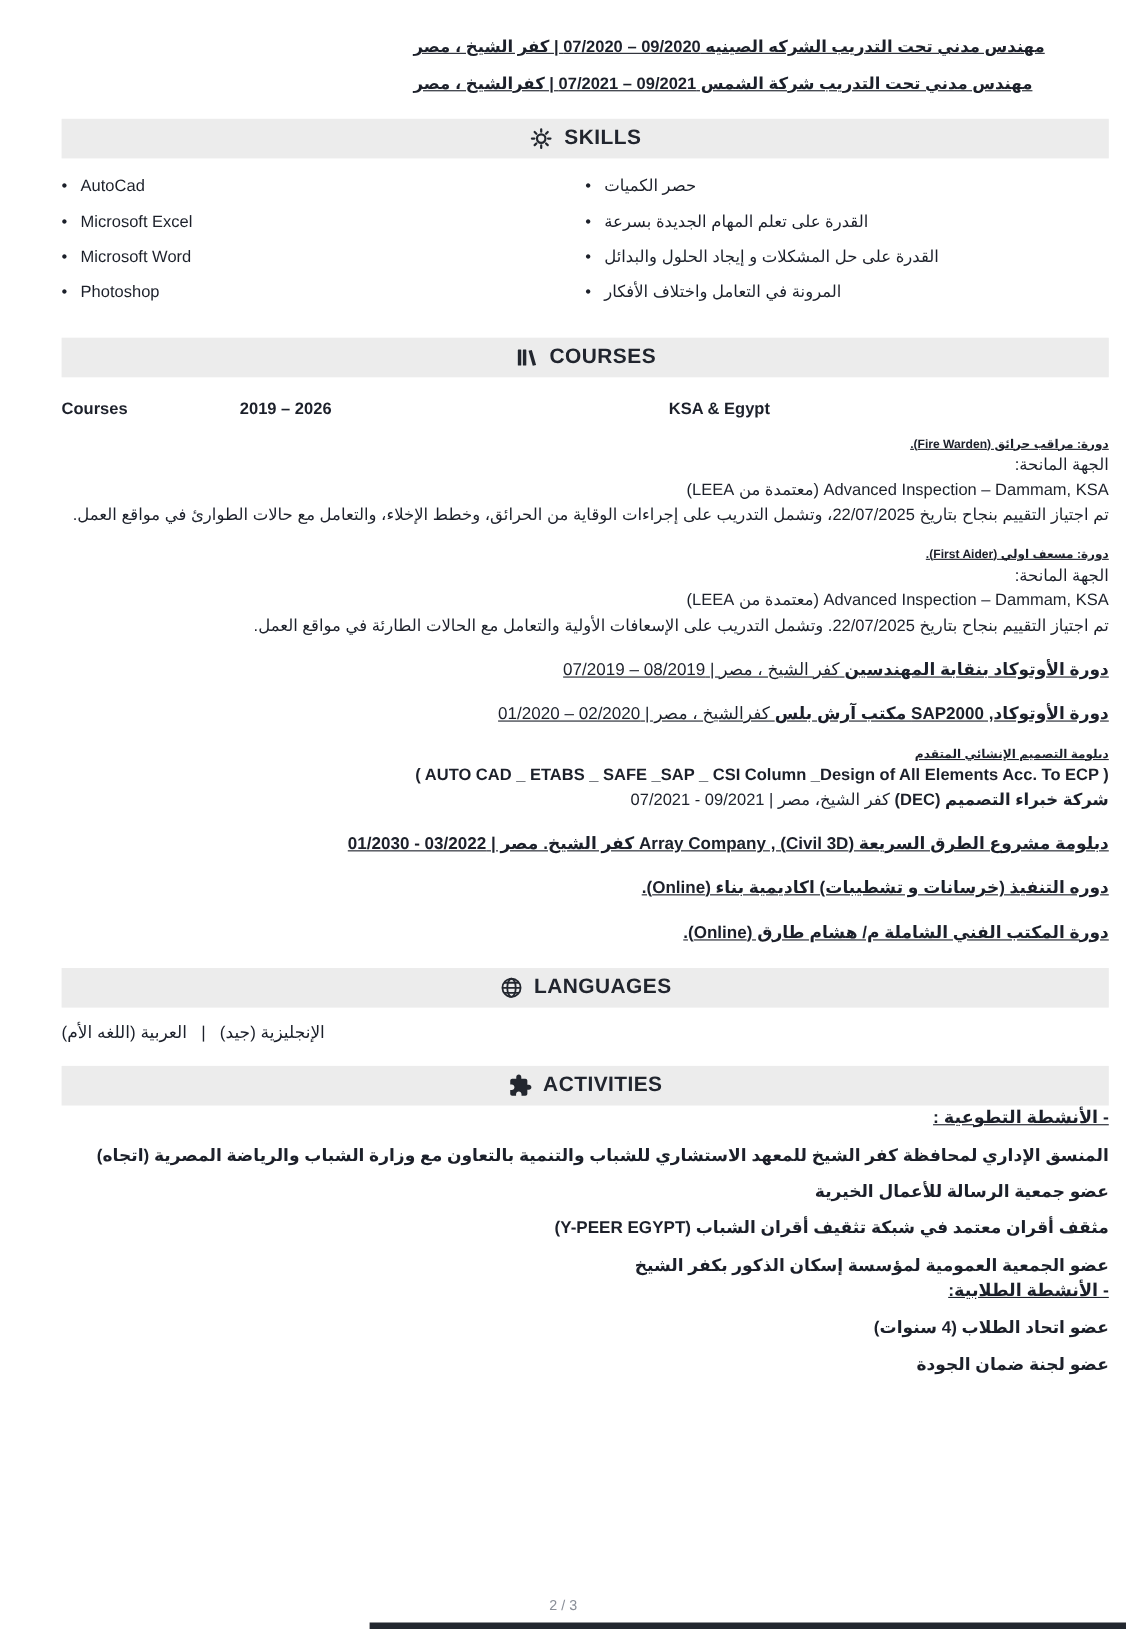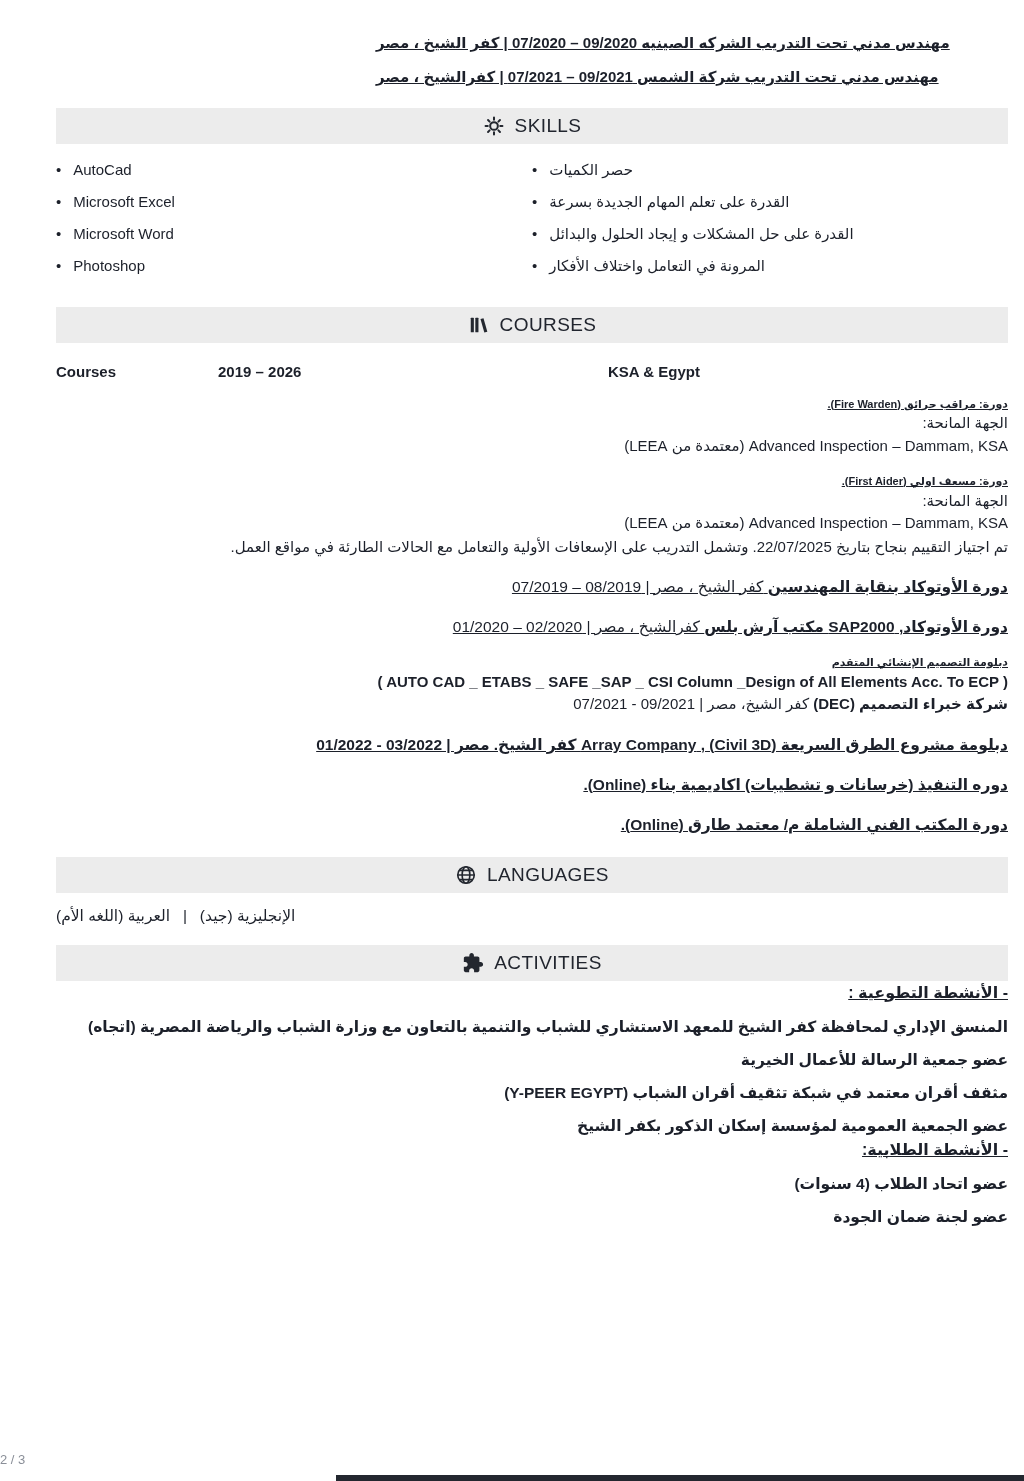--- a/index.html
+++ b/index.html
@@ -28,21 +28,21 @@
     margin-bottom:12px;
   }
 
   
   .section-bar {
     height:36px; background:#ececec;
     display:flex; align-items:center; justify-content:center; gap:10px;
     margin-top:20px;
   }
   .section-title {
-    font-size:19px; font-weight:400; color:#21252e; letter-spacing:.4px;
+    font-size:19px; font-weight:700; color:#21252e; letter-spacing:.4px;
   }
   .sec-icon { display:flex; align-items:center; }
 
   
   .skills-cols { display:grid; grid-template-columns:1fr 1fr; margin-top:15px; }
   .skill-list { list-style:none; }
   .skill-item {
     font-size:15px; line-height:21px; margin-bottom:11px;
     display:flex; align-items:flex-start;
   }
@@ -63,21 +63,21 @@
   
   .lang-line { direction:rtl; text-align:left; font-size:15.5px; margin-top:14px; }
 
   
   .act-title { font-size:16px; font-weight:700; text-decoration:underline; line-height:1.5; }
   .act-item { font-size:15.5px; font-weight:700; margin-top:10px; line-height:1.5; }
 
   
   .page-footer {
     position:absolute; bottom:14px; left:0; width:100%;
-    text-align:left; font-size:13px; color:#8a8f98;
+    text-align:center; font-size:13px; color:#8a8f98;
   }
   .bottom-bar {
     position:absolute; bottom:0; right:0;
     width:688px; height:6px; background:#23272f;
   }
 </style>
 </head>
 <body>
 
 <div class="page">
@@ -142,45 +142,46 @@
     <div class="courses-meta">
       <span class="cm-label">Courses</span>
       <span class="cm-dates">2019 – 2026</span>
       <span class="cm-loc">KSA &amp; Egypt</span>
     </div>
 
     <div class="course rtl">
       <p class="c-title">دورة: مراقب حرائق (Fire Warden).</p>
       <p class="c-line">الجهة المانحة:</p>
       <p class="c-line">Advanced Inspection – Dammam, KSA  (معتمدة من LEEA)</p>
+      <p class="c-desc">تم اجتياز التقييم بنجاح بتاريخ 22/07/2025، وتشمل التدريب على إجراءات الوقاية من الحرائق، وخطط الإخلاء، والتعامل مع حالات الطوارئ في مواقع العمل.</p>
     </div>
 
     <div class="course rtl">
       <p class="c-title">دورة: مسعف اولي (First Aider).</p>
       <p class="c-line">الجهة المانحة:</p>
       <p class="c-line">Advanced Inspection – Dammam, KSA  (معتمدة من LEEA)</p>
       <p class="c-desc">تم اجتياز التقييم بنجاح بتاريخ 22/07/2025. وتشمل التدريب على الإسعافات الأولية والتعامل مع الحالات الطارئة في مواقع العمل.</p>
     </div>
 
     <p class="c-entry rtl"><span class="b">دورة الأوتوكاد بنقابة المهندسين</span> <span>كفر الشيخ ، مصر | ⁦07/2019 – 08/2019⁩</span></p>
 
     <p class="c-entry rtl"><span class="b">دورة الأوتوكاد, SAP2000 مكتب آرش بلس</span> <span>كفرالشيخ ، مصر | ⁦01/2020 – 02/2020⁩</span></p>
 
     <div class="course rtl">
       <p class="c-title">دبلومة التصميم الإنشائي المتقدم</p>
       <p class="tools-line">( AUTO CAD _ ETABS _ SAFE _SAP _ CSI Column _Design of All Elements Acc. To ECP )</p>
       <p class="c-line"><span class="b">شركة خبراء التصميم (DEC)</span> <span>كفر الشيخ، مصر | ⁦07/2021 - 09/2021⁩</span></p>
     </div>
 
-    <p class="c-entry rtl b">دبلومة مشروع الطرق السريعة (Civil 3D) , Array Company كفر الشيخ. مصر | ⁦01/2022 - 03/2022⁩</p>
+    <p class="c-entry rtl b">دبلومة مشروع الطرق السريعة (Civil 3D) , Array Company كفر الشيخ. مصر | ⁦01/2030 - 03/2022⁩</p>
 
 
     <p class="c-entry rtl b">دوره التنفيذ (خرسانات و تشطيبات) اكاديمية بناء (Online).</p>
 
-    <p class="c-entry rtl b">دورة المكتب الفني الشاملة م/ معتمد طارق (Online).</p>
+    <p class="c-entry rtl b">دورة المكتب الفني الشاملة م/ هشام طارق (Online).</p>
   </section>
 
   <header class="section-bar">
     <span class="sec-icon">
       <svg width="22" height="22" viewBox="0 0 24 24" fill="none" stroke="#23272f" stroke-width="1.8">
         <circle cx="12" cy="12" r="9"></circle>
         <ellipse cx="12" cy="12" rx="4.2" ry="9"></ellipse>
         <path d="M3 12h18M4.6 7h14.8M4.6 17h14.8"></path>
       </svg>
     </span>

